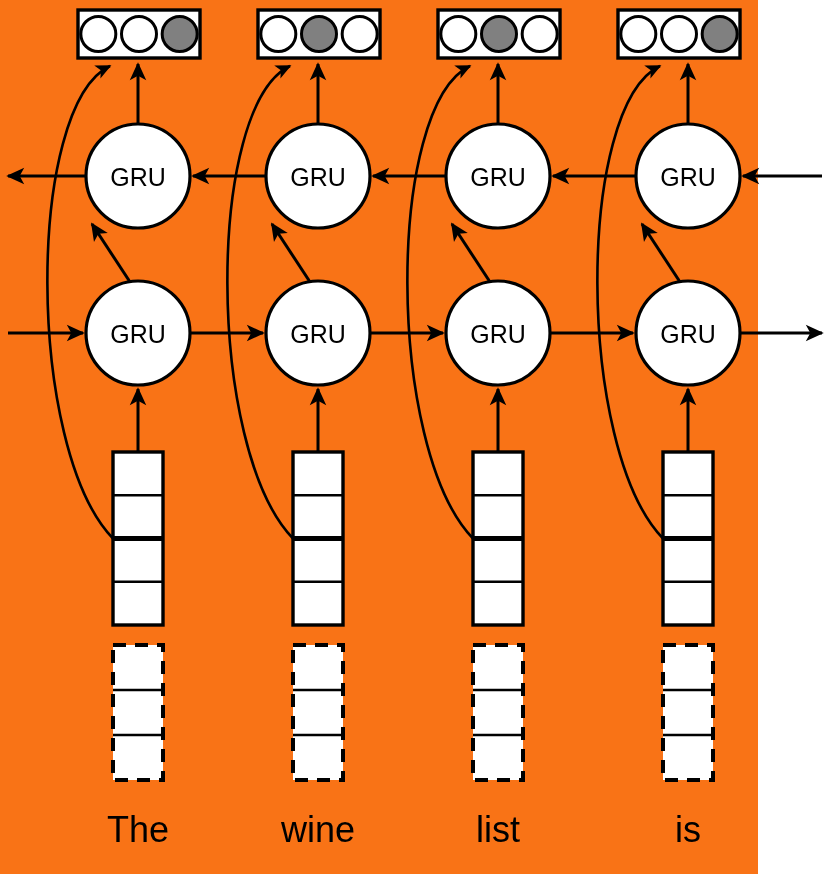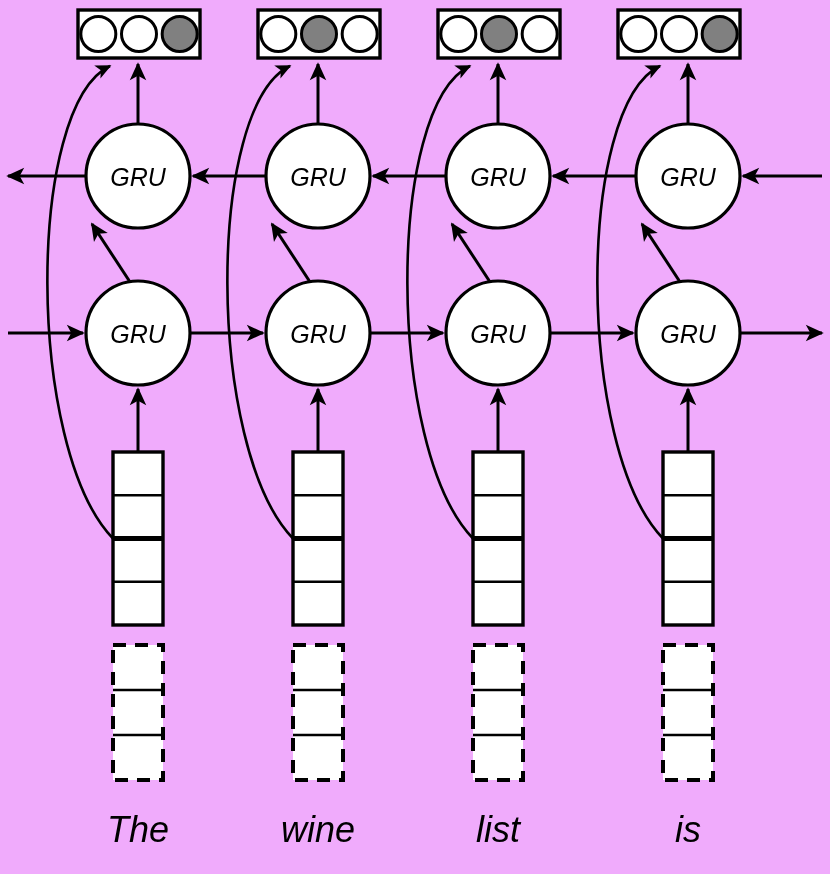--- a/index.html
+++ b/index.html
@@ -8,24 +8,23 @@
     background: #ffffff;
   }
   body {
     width: 830px;
     height: 874px;
     font-family: "Liberation Sans", sans-serif;
     overflow: hidden;
   }
   #diagram-root {
     position: relative;
-    width: 830px;
+    width: 758px;
     height: 874px;
-    background: #f0abfc;
-    font-style: italic;
+    background: #f97316;
   }
   svg#bi-gru-svg {
     display: block;
     width: 830px;
     height: 874px;
   }
   .gru-label {
     font-family: "Liberation Sans", sans-serif;
     font-size: 25px;
     fill: #000000;

